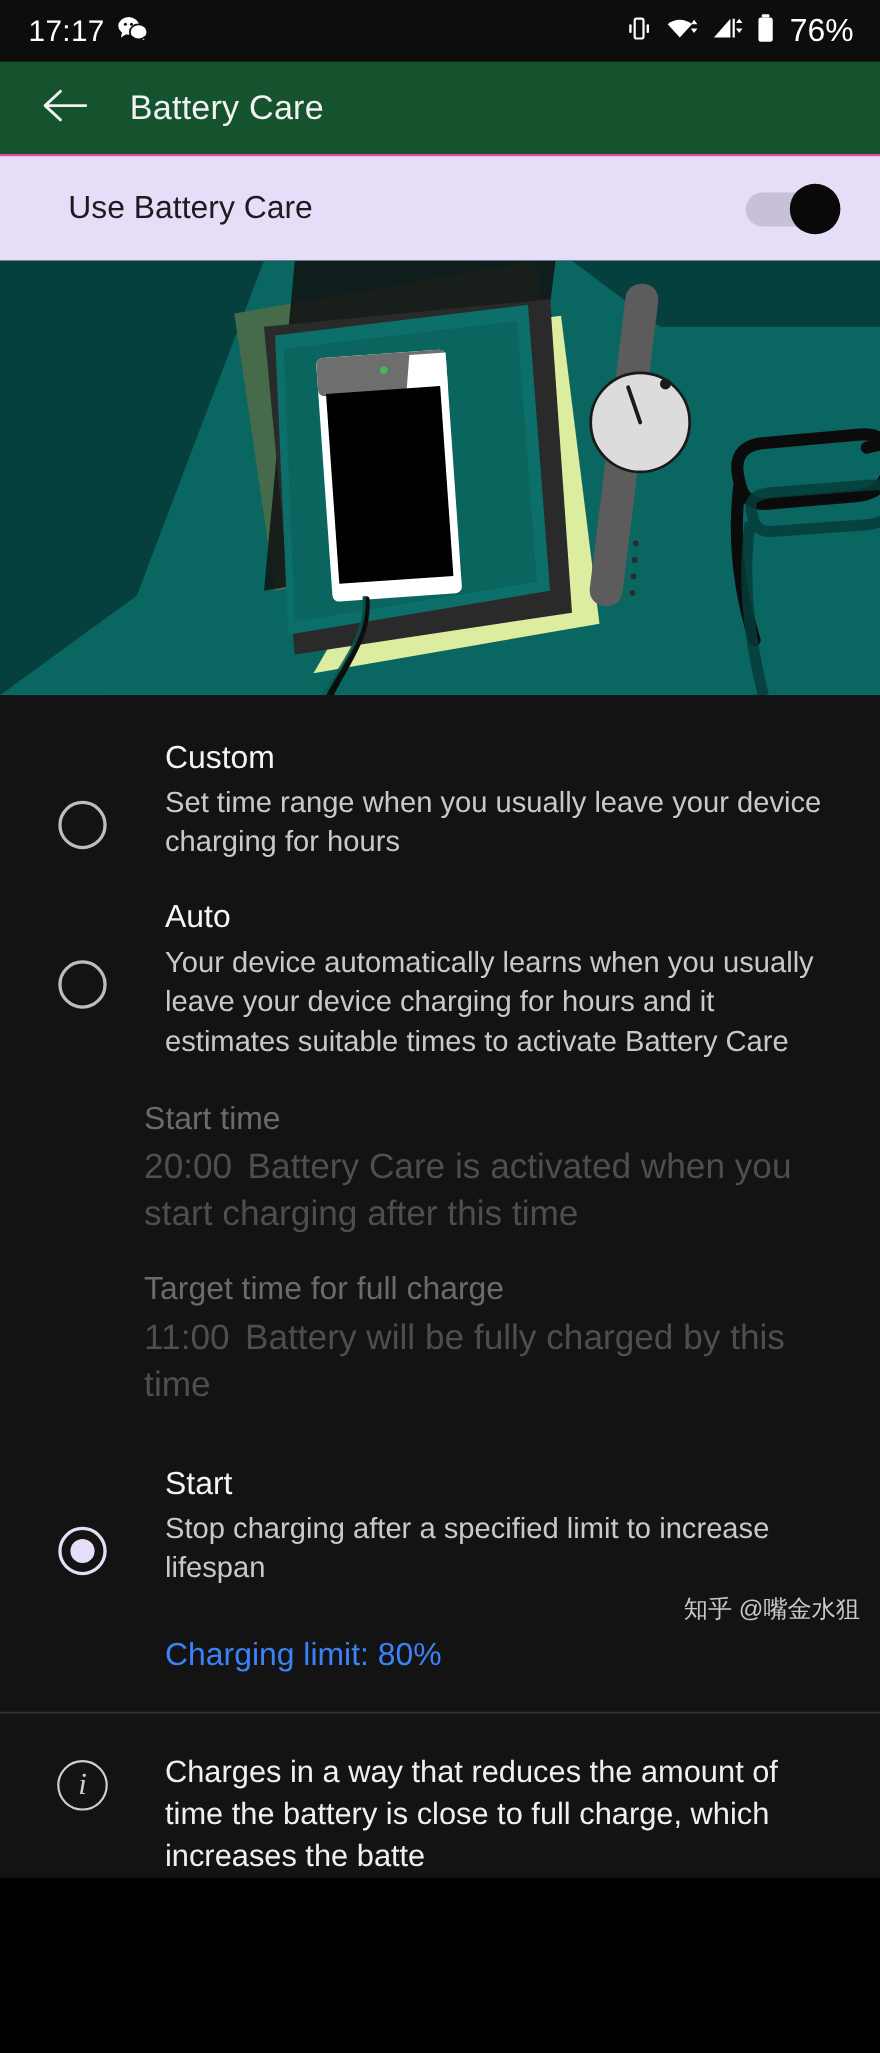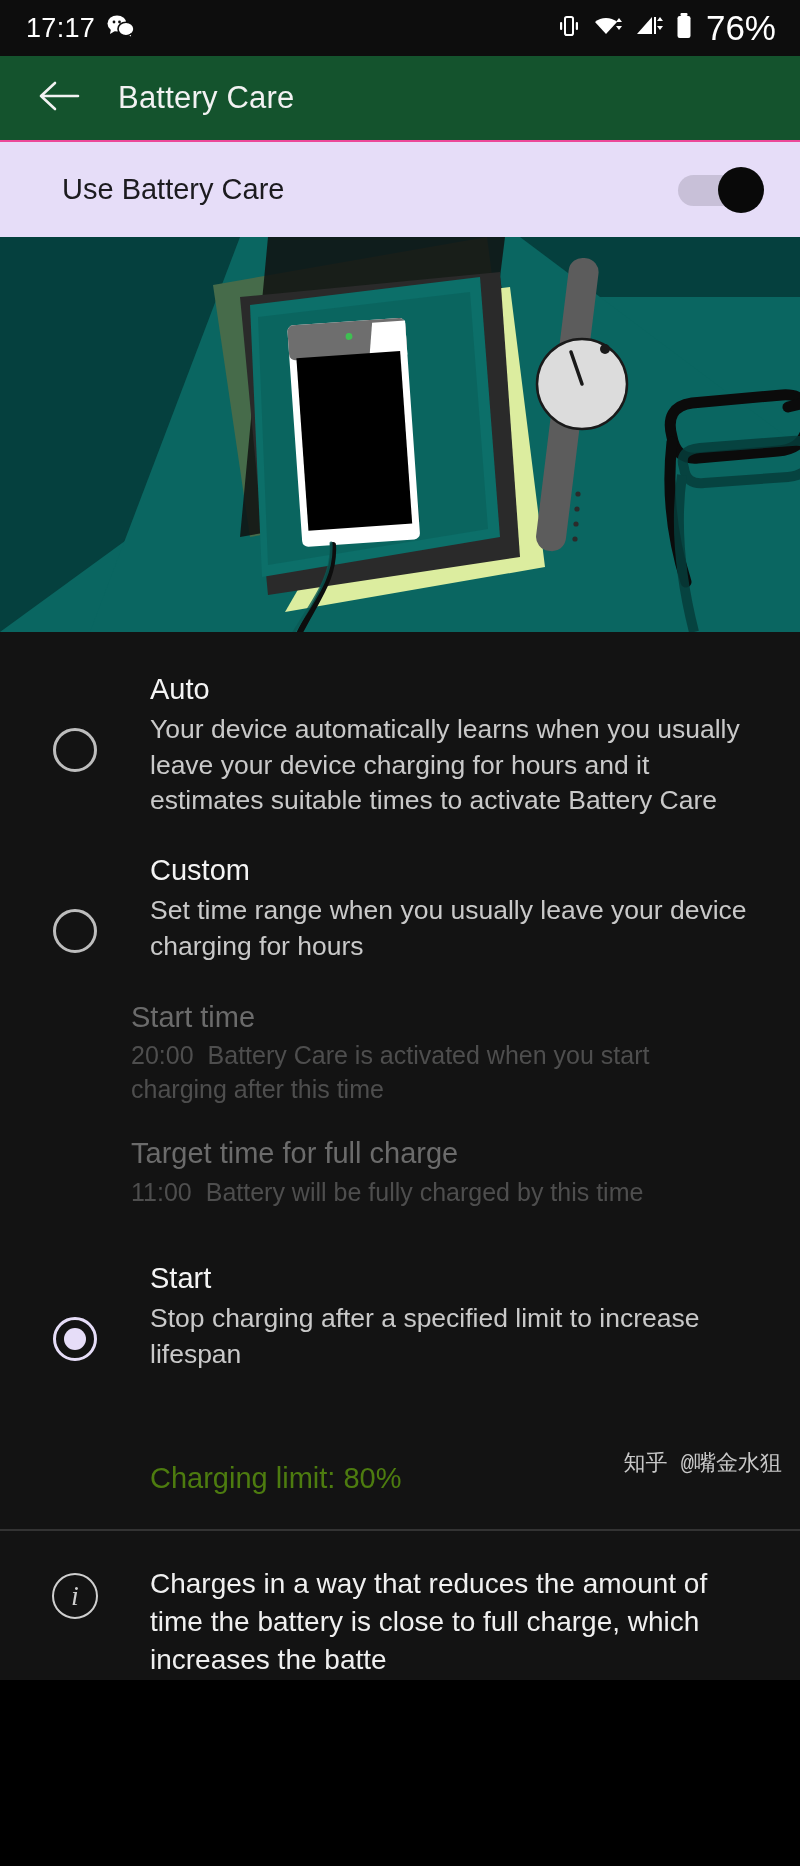--- a/index.html
+++ b/index.html
@@ -13,21 +13,21 @@
 
   
   .statusbar {
     height: 56px; background: #0d0d0d; color: #fff;
     display: flex; align-items: center; justify-content: space-between;
     padding: 0 24px 0 26px;
   }
   .sb-left { display: flex; align-items: center; gap: 12px; }
   .sb-time { font-size: 27px; letter-spacing: .3px; font-weight: 400; }
   .sb-right { display: flex; align-items: center; gap: 11px; }
-  .sb-batt-pct { font-size: 35px; margin-left: 2px; }
+  .sb-batt-pct { font-size: 29px; margin-left: 2px; }
 
   
   .appbar {
     height: 84px; background: #14532d; display: flex; align-items: center;
     padding-left: 36px; gap: 36px;
   }
   .back-btn { width: 46px; height: 46px; display: flex; align-items: center; justify-content: center; cursor: pointer; }
   .appbar-title { color: #f2f2f2; font-size: 31px; font-weight: 400; letter-spacing: .2px; }
 
   
@@ -64,44 +64,44 @@
   }
   .radio.checked { border-color: #e6ddf8; }
   .radio .dot { width: 22px; height: 22px; border-radius: 50%; background: #e6ddf8; }
   .opt-text { flex: 1; }
   .opt-title { color: #f4f4f4; font-size: 29px; line-height: 1.32; margin-bottom: 4px; }
   .opt-desc { color: #c9c9c9; font-size: 26.5px; line-height: 1.34; }
 
   
   .sub { padding: 18px 58px 10px 96px; margin-left: 35px; }
   .sub-title { color: #6b6b6b; font-size: 29px; line-height: 1.32; margin-bottom: 3px; }
-  .sub-desc { color: #4e4e4e; font-size: 25px; line-height: 1.34; }
+  .sub-desc { color: #4e4e4e; font-size: 32px; line-height: 1.34; }
   .sub-desc .tval { margin-right: 14px; }
 
   
   .limit-row { padding: 30px 40px 34px 150px; }
-  .limit-text { color: #4d7c0f; font-size: 29px; margin-top: 44px; }
+  .limit-text { color: #3b82f6; font-size: 29px; }
 
   .divider { height: 2px; background: #333333; width: 100%; }
 
   
   .footer { display: flex; align-items: flex-start; padding: 34px 30px 0 0; background: #131313; }
   .info-wrap { width: 150px; flex: 0 0 150px; display: flex; justify-content: center; padding-top: 8px; }
   .info-icon {
     width: 46px; height: 46px; border-radius: 50%; border: 2.5px solid #cfcfcf;
     color: #cfcfcf; font-size: 28px; display: flex; align-items: center; justify-content: center;
     font-family: "Liberation Serif", serif; font-style: italic;
   }
   .footer-text { color: #f0f0f0; font-size: 28px; line-height: 1.36; flex: 1; padding-right: 10px; }
 
   
   .watermark {
     position: absolute; right: 18px; bottom: 36px;
     color: #d8d8d8; font-size: 22px; opacity: .92;
-    font-family: Liberation Mono, monospace;
+    font-family: Liberation Sans, sans-serif;
     pointer-events: none;
   }
 </style>
 </head>
 <body>
 
 <div class="phone">
 
   <div class="statusbar">
     <div class="sb-left">
@@ -223,32 +223,32 @@
     </svg>
   </div>
 
   <div class="options">
 
     <div class="opt">
       <div class="radio-wrap">
         <div class="radio"></div>
       </div>
       <div class="opt-text">
-        <div class="opt-title">Auto</div>
-        <div class="opt-desc">Your device automatically learns when you usually leave your device charging for hours and it estimates suitable times to activate Battery Care</div>
+        <div class="opt-title">Custom</div>
+        <div class="opt-desc">Set time range when you usually leave your device charging for hours</div>
       </div>
     </div>
 
     <div class="opt">
       <div class="radio-wrap">
         <div class="radio"></div>
       </div>
       <div class="opt-text">
-        <div class="opt-title">Custom</div>
-        <div class="opt-desc">Set time range when you usually leave your device charging for hours</div>
+        <div class="opt-title">Auto</div>
+        <div class="opt-desc">Your device automatically learns when you usually leave your device charging for hours and it estimates suitable times to activate Battery Care</div>
       </div>
     </div>
 
     <div class="sub">
       <div class="sub-title">Start time</div>
       <div class="sub-desc"><span class="tval">20:00</span><span>Battery Care is activated when you start charging after this time</span></div>
     </div>
 
     <div class="sub">
       <div class="sub-title">Target time for full charge</div>

